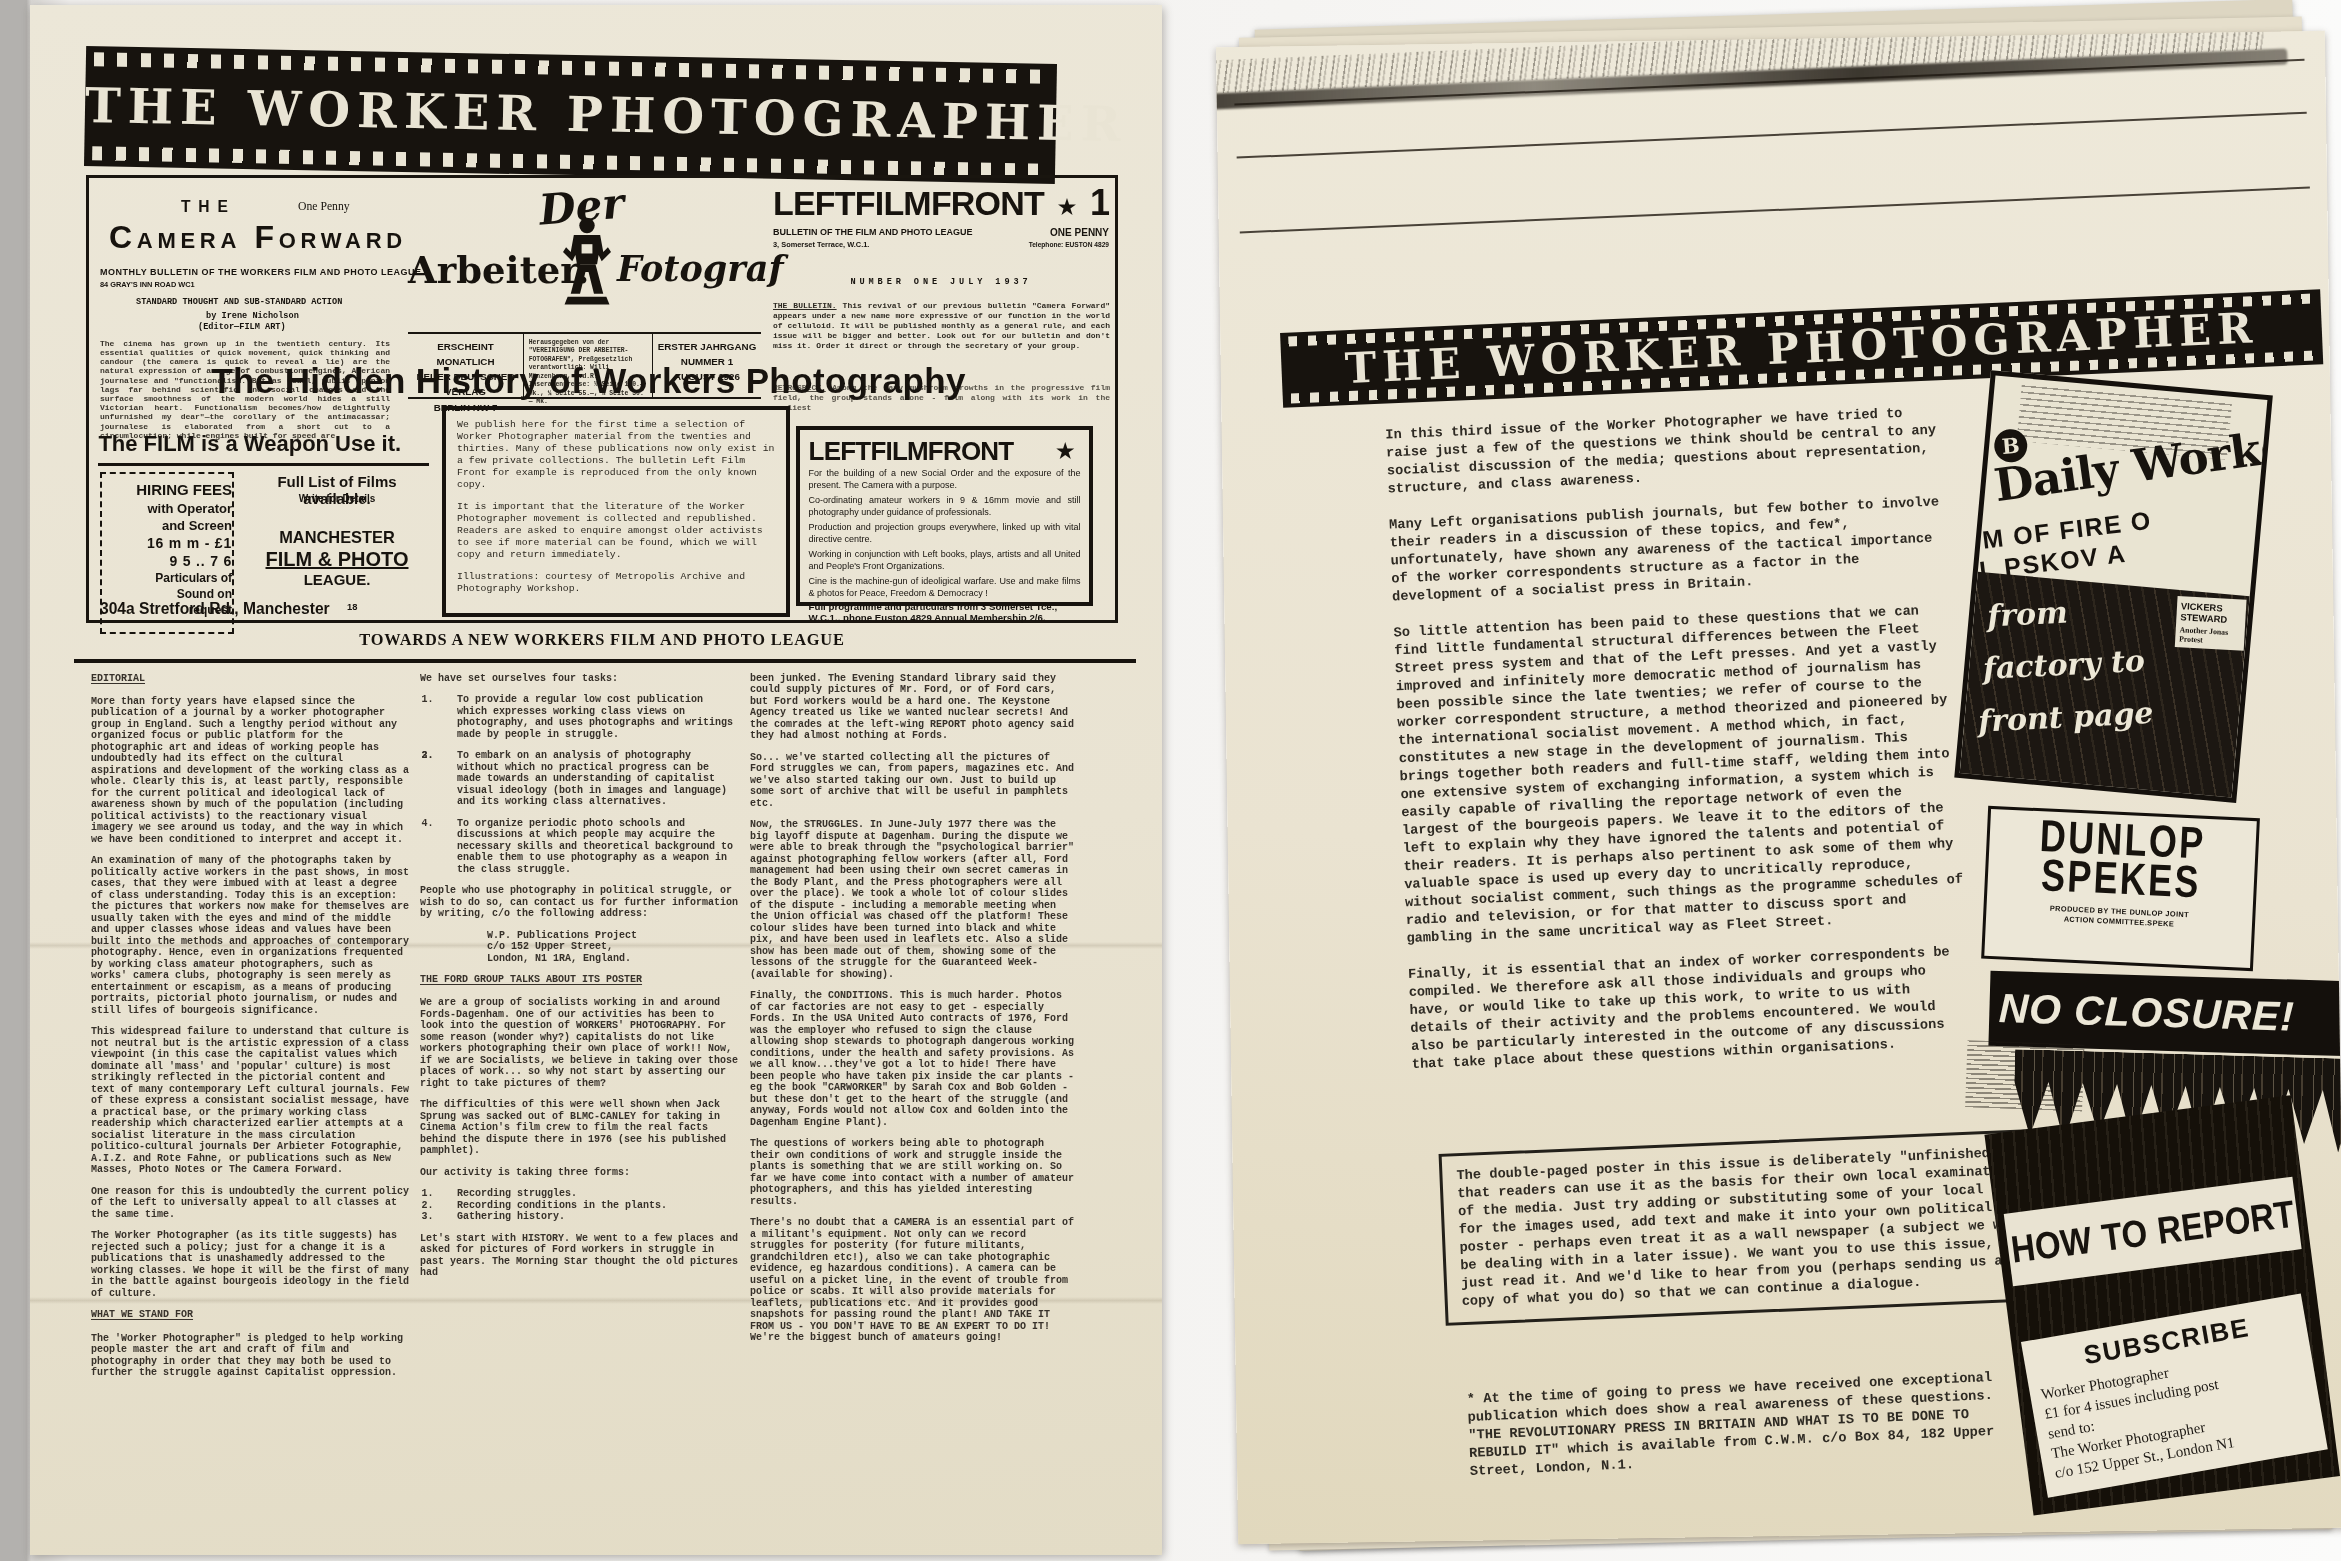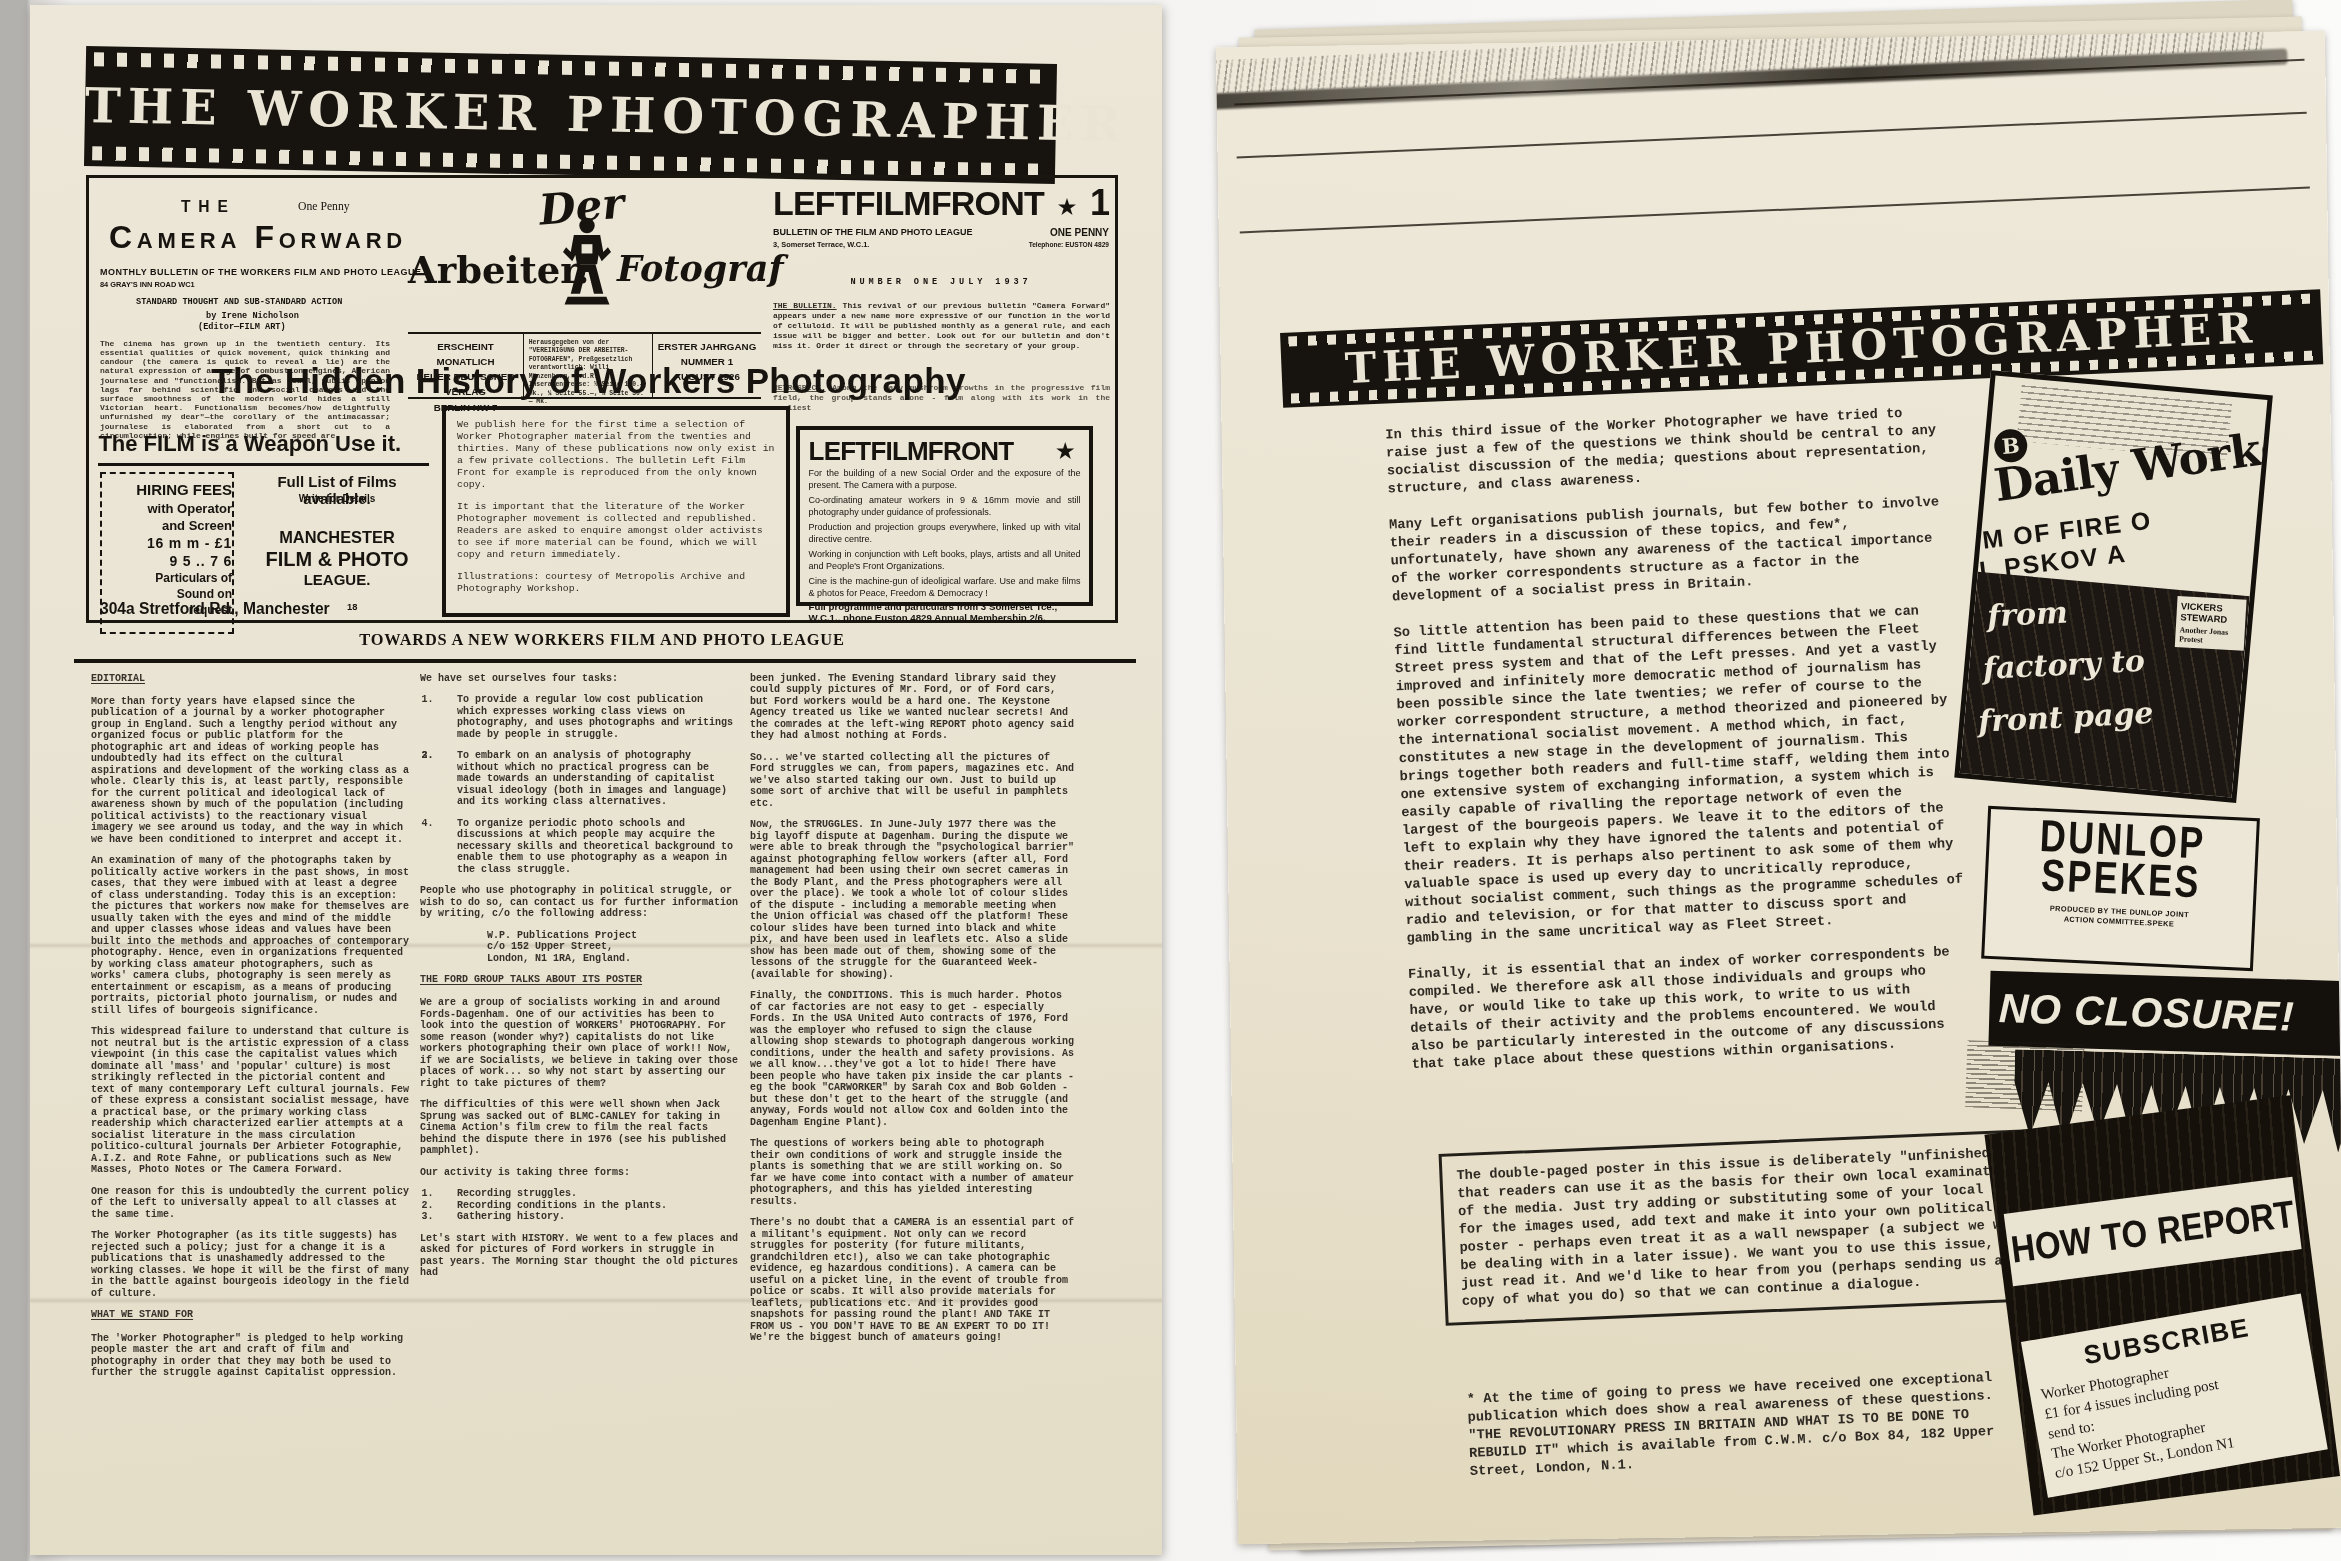--- a/index.html
+++ b/index.html
@@ -84,21 +84,21 @@
 
   
   #headline { left:113px; top:183px; width:773px; text-align:center; font-size:35px; font-weight:bold; letter-spacing:0.4px; }
   #wline { left:9.4px; top:233px; width:331px; font-size:22px; font-weight:600; border-bottom:3.1px solid #17130e; padding-bottom:6.2px; white-space:nowrap;margin-top:20px; }
   #hiring { left:11px; top:294px; width:134px; height:162px; border:2.3px dashed #17130e; text-align:right; padding-top:6.2px; line-height:1.32; }
   .hir0 { font-size:15px; font-weight:bold; } .hir1 { font-size:13px; font-weight:bold; }
   .hir3 { font-size:14px; font-weight:bold; letter-spacing:0.8px; } .hir5 { font-size:12px; font-weight:bold; }
   #fulllist { left:155px; top:295px; width:186px; text-align:center; font-size:15px; font-weight:bold; }
   #writed { left:155px; top:315px; width:186px; text-align:center; font-size:10px; font-weight:bold; }
   #manch { left:155px; top:350px; width:186px; text-align:center; font-weight:bold; line-height:1.2; }
-  #manch .m0 { font-size:16.4px; } #manch .m1 { font-size:20px; } #manch .m2 { font-size:15px; }
+  #manch .m0 { font-size:16.4px; } #manch .m1 { font-size:20px;text-decoration:underline; } #manch .m2 { font-size:15px; }
   #stretford { left:11px; top:422px; width:336px; font-size:15.6px; font-weight:bold; }
   #st18 { left:258px; top:423px; font-size:9.4px; font-weight:bold; }
 
   
   #pubbox { left:353px; top:228px; width:348px; height:211px; border:4.7px solid #17130e; padding:9.4px 11px;
     font-family:"Liberation Mono",monospace; font-size:9.8px; line-height:12px; color:#2c2820; }
   #pubbox p { margin-bottom:10px; }
 
   
   #lffp { left:707px; top:248px; width:297px; height:180px; border:4.7px solid #17130e; padding:6.2px 8.6px; }

